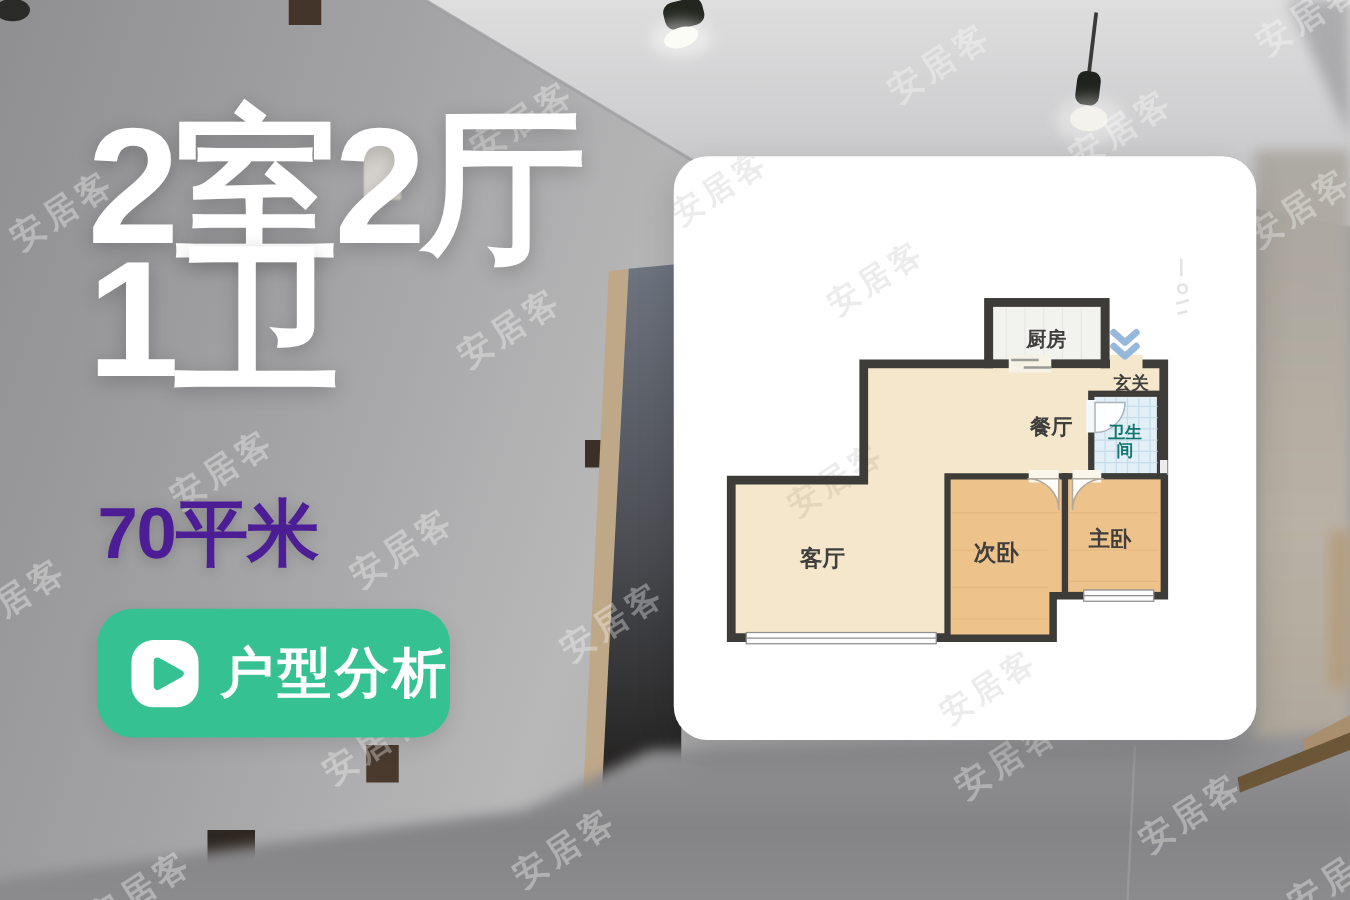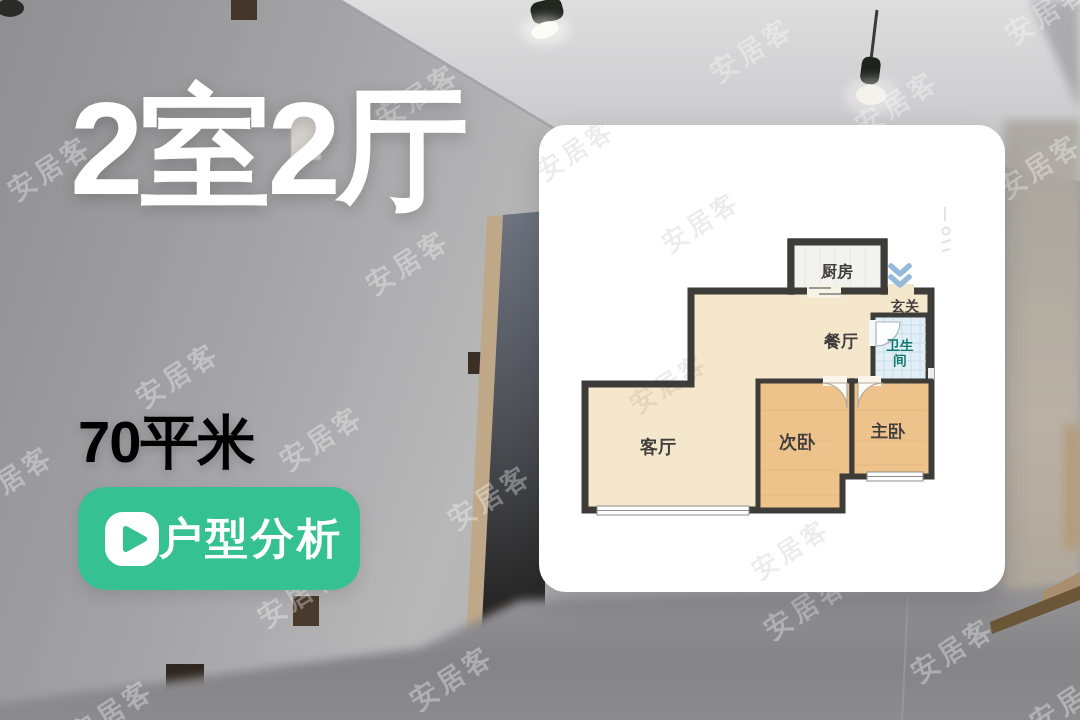--- a/index.html
+++ b/index.html
@@ -18,34 +18,34 @@
     font-weight:700;font-size:27px;letter-spacing:4px;white-space:nowrap;
     color:rgba(255,255,255,0.34);
   }
   
   #title-block{
     position:absolute;left:70px;top:96px;z-index:4;color:#ffffff;
     font-weight:900;font-size:132px;line-height:0.81;letter-spacing:-4px;
     text-shadow:0 4px 16px rgba(0,0,0,0.20);
   }
   #area-label{
-    position:absolute;left:78px;top:404px;z-index:4;color:#000000;
+    position:absolute;left:78px;top:388px;z-index:4;color:#4c1d95;
     font-weight:800;font-size:58px;letter-spacing:-1px;
     text-shadow:0 3px 10px rgba(0,0,0,0.18);
   }
   
   #analysis-btn{
     position:absolute;left:78px;top:487px;z-index:4;
     width:282px;height:103px;border:none;border-radius:28px;
     background:#36c192;display:flex;align-items:center;padding:0 0 0 27px;
     cursor:pointer;box-shadow:0 6px 16px rgba(0,0,0,0.10);
   }
   #analysis-btn .btn-label{
     color:#ffffff;font-weight:700;font-size:43px;letter-spacing:3px;
-    margin-left:0;font-family:inherit;
+    margin-left:17px;font-family:inherit;
   }
   
   #plan-card{
     position:absolute;left:539px;top:125px;z-index:3;
     width:466px;height:467px;background:#ffffff;border-radius:27px;
     box-shadow:0 12px 30px rgba(0,0,0,0.16);
   }
   #plan-svg{position:absolute;left:0;top:0;}
   #card-wm-layer{position:absolute;inset:0;pointer-events:none;border-radius:27px;overflow:hidden;}
   .wm-card{
@@ -160,20 +160,21 @@
       <span class="wm" style="left: 300px; top: 595px;">安居客</span>
       <span class="wm" style="left: 112px; top: 712px;">安居客</span>
       <span class="wm" style="left: 452px; top: 678px;">安居客</span>
       <span class="wm" style="left: 806px; top: 607px;">安居客</span>
       <span class="wm" style="left: 953px; top: 650px;">安居客</span>
       <span class="wm" style="left: 1072px; top: 700px;">安居客</span>
     </div>
 
   <div id="title-block">
     <div>2室2厅</div>
+    <div>1卫</div>
   </div>
   <div id="area-label">70平米</div>
 
   <button id="analysis-btn">
     <svg width="54" height="54" viewBox="0 0 54 54">
       <rect x="0" y="0" width="54" height="54" rx="18" fill="#ffffff"></rect>
       <path d="M21,17 L39,27 L21,37 Z" fill="#36c192" stroke="#36c192" stroke-width="6" stroke-linejoin="round"></path>
     </svg>
     <span class="btn-label">户型分析</span>
   </button>

